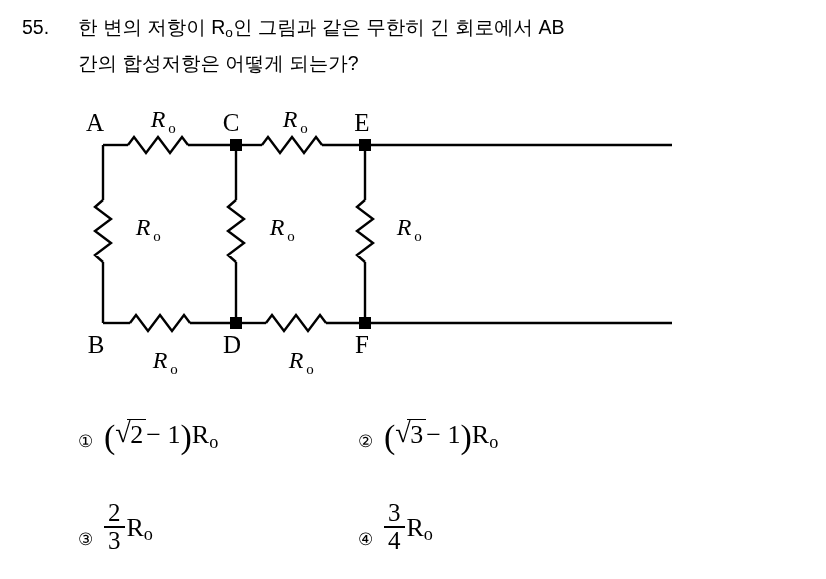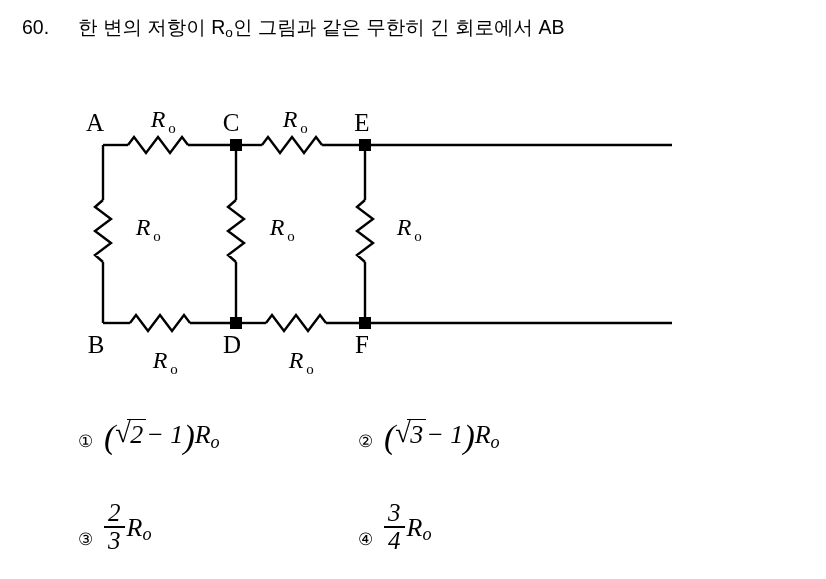--- a/index.html
+++ b/index.html
@@ -72,21 +72,20 @@
     font-size: 17px;
     line-height: 1;
   }
   .choice .expr {
     position: absolute;
     left: 26px;
     bottom: -6px;
     white-space: nowrap;
     font-family: "Liberation Serif", serif;
     font-size: 26px;
-    font-style: italic;
   }
   .choice-1 { left: 78px;  top: 50px; }
   .choice-2 { left: 358px; top: 50px; }
   .choice-3 { left: 78px;  top: 148px; }
   .choice-4 { left: 358px; top: 148px; }
 
   
   .rad {
     display: inline-block;
     position: relative;
@@ -130,23 +129,24 @@
   .frac .den {
     display: block;
     border-top: 2px solid #000;
     padding: 0 4px;
   }
 </style>
 </head>
 <body>
 
 <div id="question">
-  <span class="qnum">60.</span>
+  <span class="qnum">55.</span>
   <span class="qbody">
     <span>한 변의 저항이 R</span><span class="sub">o</span><span>인 그림과 같은 무한히 긴 회로에서 AB</span><br>
+    <span>간의 합성저항은 어떻게 되는가?</span>
   </span>
 </div>
 
 <div id="figure">
   <svg width="826" height="290" viewBox="0 0 826 290" xmlns="http://www.w3.org/2000/svg">
 
     <path d="M 103 50 L 128 50" stroke="#000" stroke-width="2.4" fill="none"></path>
 
     <path d="M 128 50 L 134 42 L 146 58 L 158 42 L 170 58 L 182 42 L 188 50" stroke="#000" stroke-width="2.4" fill="none" stroke-linejoin="miter"></path>
     <path d="M 188 50 L 236 50" stroke="#000" stroke-width="2.4" fill="none"></path>

